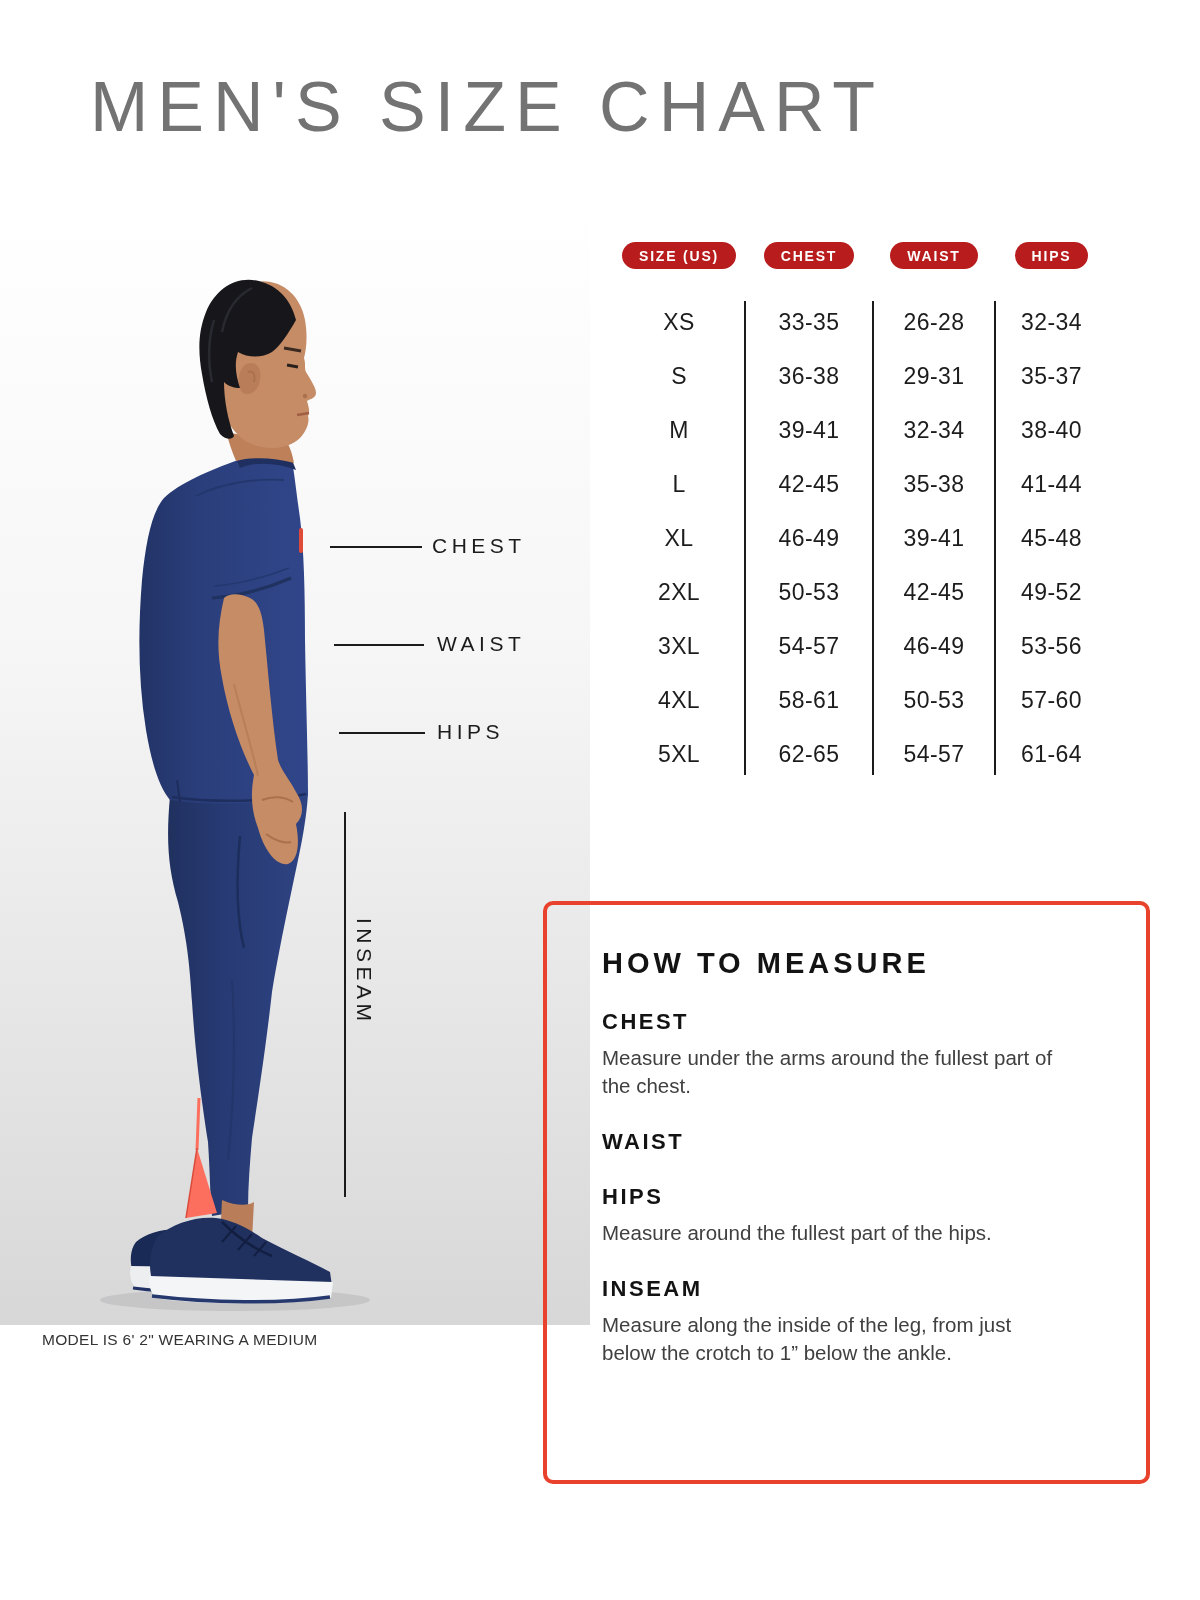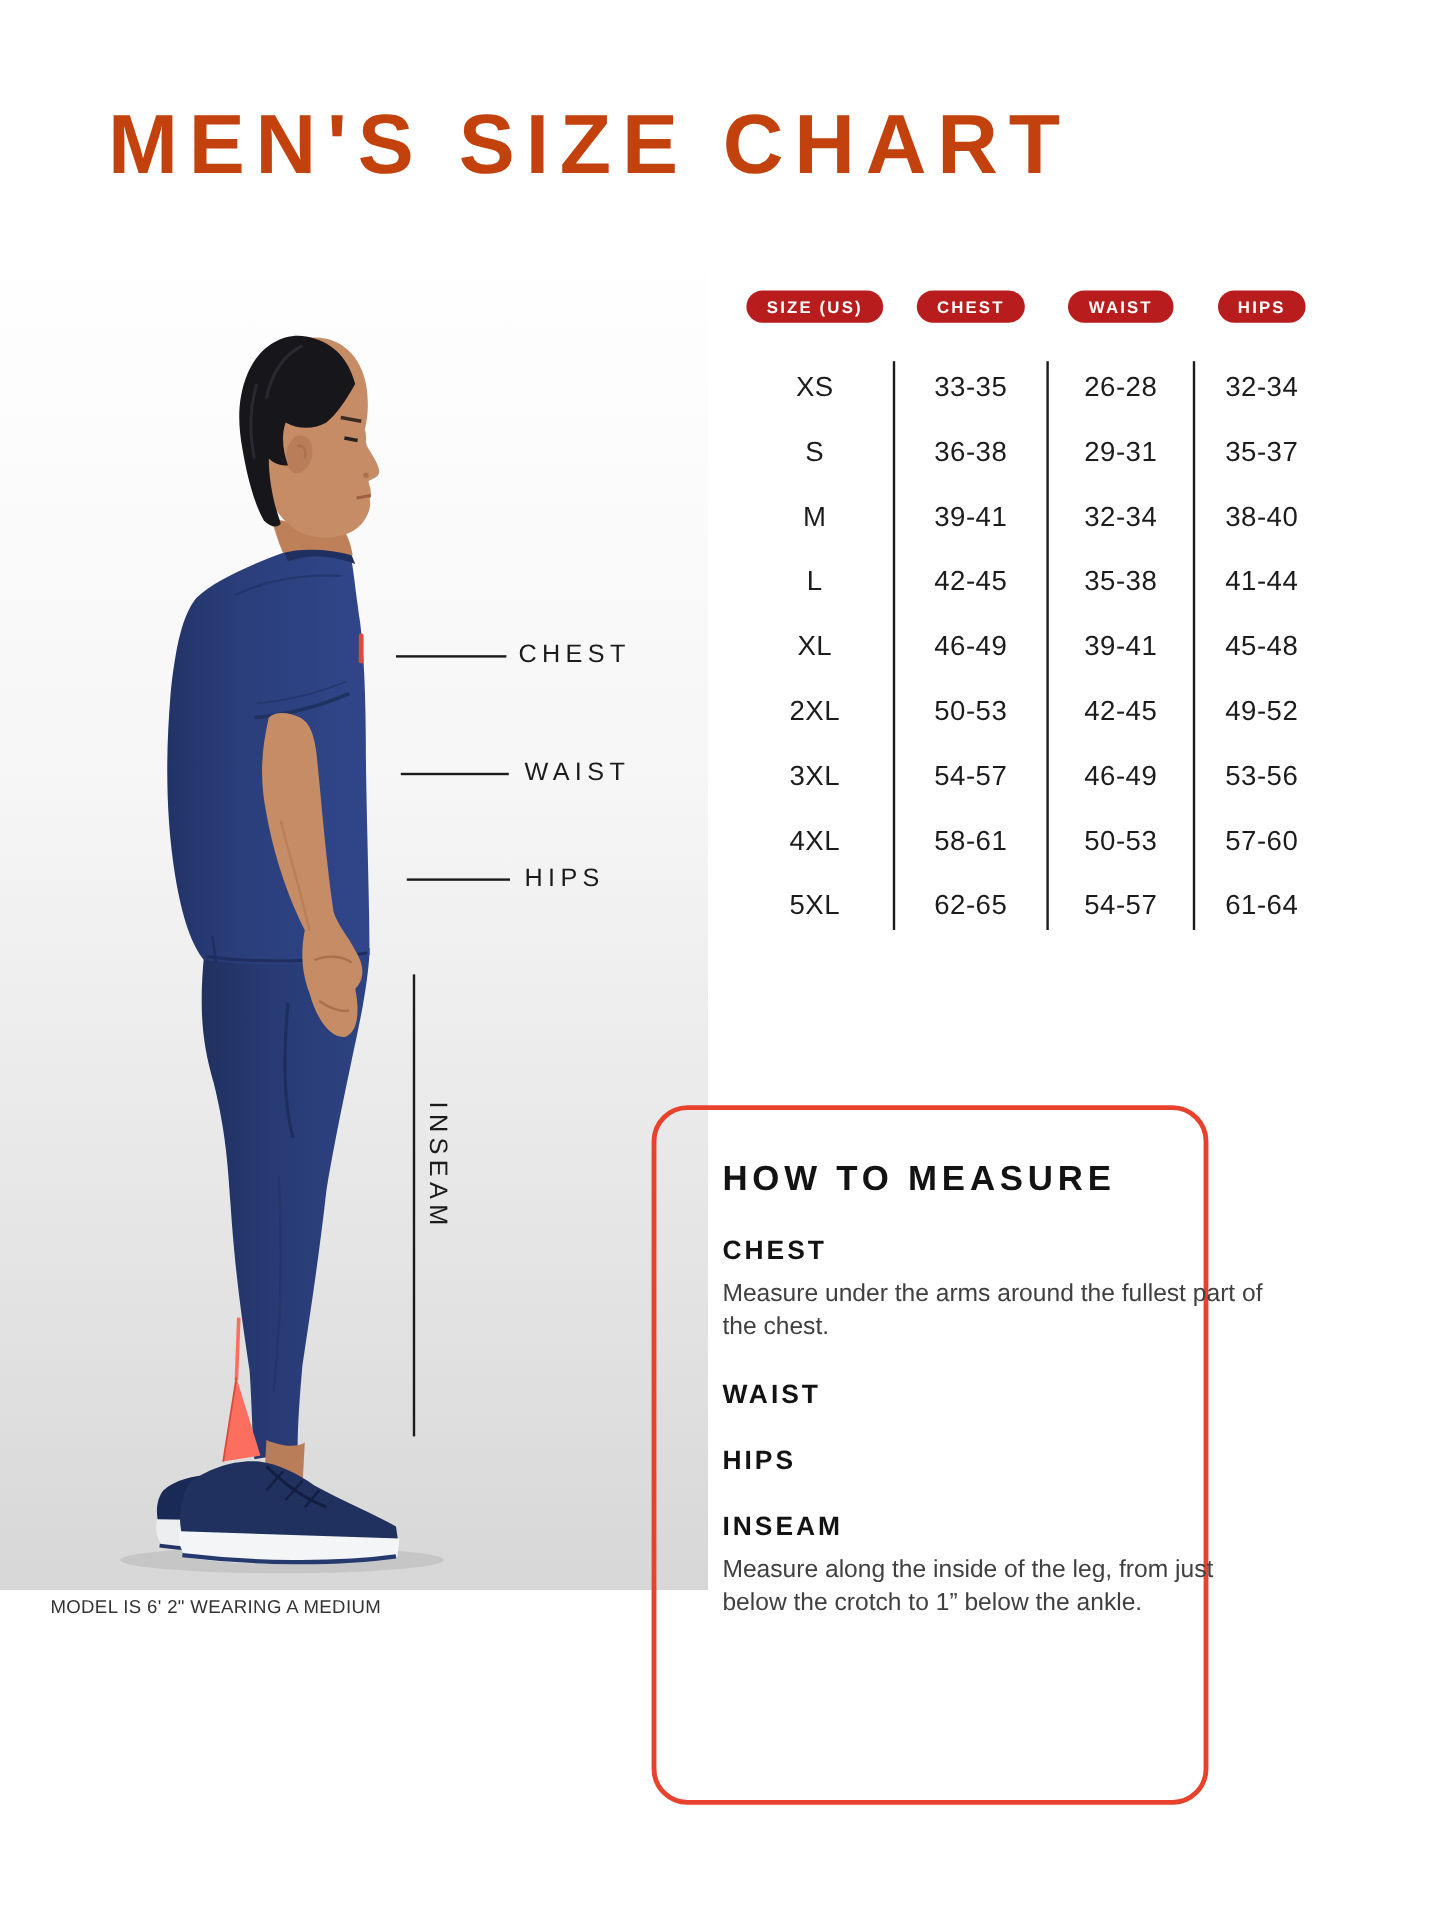--- a/index.html
+++ b/index.html
@@ -3,22 +3,22 @@
 <meta charset="utf-8">
 <style>
   html,body { margin:0; padding:0; background:#ffffff; }
   .canvas {
     position:relative; width:1200px; height:1600px; background:#ffffff;
     font-family:"Liberation Sans", sans-serif; overflow:hidden;
   }
 
   
   .page-title {
-    position:absolute; left:90px; top:80px; margin:0;
-    font-size:70px; font-weight:700; letter-spacing:9px; color:#c2410c;
+    position:absolute; left:90px; top:67px; margin:0;
+    font-size:70px; font-weight:400; letter-spacing:9px; color:#737373;
     white-space:nowrap;
   }
 
   
   .photo {
     position:absolute; left:0; top:200px; width:590px; height:1125px;
     background:linear-gradient(180deg,#ffffff 0%,#f6f6f7 40%,#e3e3e4 78%,#d7d7d8 100%);
   }
   .photo svg { display:block; }
 
@@ -49,22 +49,22 @@
   .st-rows { position:relative; margin-top:26px; }
   .st-divider { position:absolute; top:6px; width:2px; height:474px; background:#1b1b1b; }
   .st-row { display:grid; grid-template-columns:132px 128px 122px 113px; height:54px; }
   .st-cell {
     display:flex; align-items:center; justify-content:center;
     font-size:23px; color:#1c1c1c; letter-spacing:0.4px;
   }
 
   
   .measure-box {
-    position:absolute; left:543px; top:921px; width:464px; height:583px;
-    border:4px solid #e8422d; border-radius:30px; box-sizing:border-box;
+    position:absolute; left:543px; top:901px; width:607px; height:583px;
+    border:4px solid #e8422d; border-radius:10px; box-sizing:border-box;
     padding:42px 0 0 55px; background:transparent;
   }
   .measure-title {
     margin:0; font-size:29px; font-weight:700; letter-spacing:4px; color:#131313;
   }
   .measure-section { margin-top:29px; }
   .measure-section h3 {
     margin:0; font-size:22px; font-weight:700; letter-spacing:2.5px; color:#131313;
   }
   .measure-section p {
@@ -324,20 +324,21 @@
 
     <div class="measure-section">
       <h3>CHEST</h3>
       <p>Measure under the arms around the fullest part of the chest.</p>
     </div>
     <div class="measure-section">
       <h3>WAIST</h3>
     </div>
     <div class="measure-section">
       <h3>HIPS</h3>
+      <p>Measure around the fullest part of the hips.</p>
     </div>
     <div class="measure-section">
       <h3>INSEAM</h3>
       <p>Measure along the inside of the leg, from just below the crotch to 1” below the ankle.</p>
     </div>
   </div>
 
 </div>
 
 </body></html>

